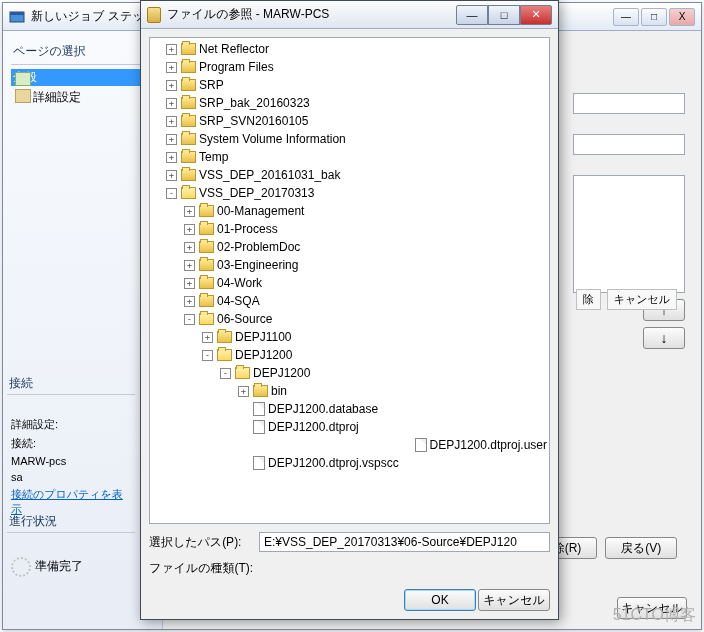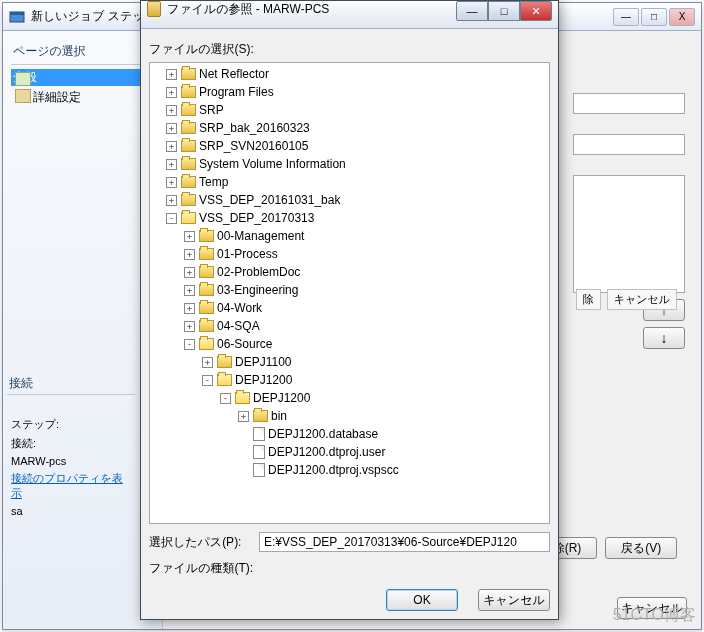--- a/index.html
+++ b/index.html
@@ -18,21 +18,21 @@
 .sb-item::before{content:"";position:absolute;left:4px;top:3px;width:14px;height:12px;background:#e8d89c;border:1px solid #b8a060}
 .sb-item.sel::before{background:#d8ecc8;border-color:#88b060}
 .main{flex:1;background:#f0f0f0;padding:8px;position:relative}
 .conn-box{position:absolute;left:4px;top:370px;width:128px}
 .conn-head{color:#17365d;padding:2px;border-bottom:1px solid #c0cad8;margin-bottom:20px}
 .conn-row{padding:2px 4px;font-size:11px}
 .link{color:#0060c0;text-decoration:underline;cursor:pointer;font-size:11px}
 .prog-box{position:absolute;left:4px;top:508px;width:128px}
 .prog-ic{width:20px;height:20px;border:2px dotted #c0c0c0;border-radius:50%;display:inline-block;vertical-align:middle;margin:4px}
 .dlg{position:absolute;left:140px;top:0;width:419px;height:620px;background:#f0f0f0;border:1px solid #404958;box-shadow:2px 2px 12px rgba(0,0,0,0.4)}
-.dlg-title{height:28px;background:linear-gradient(#fcfcfc,#e0e6f0);display:flex;padding:0 6px;border-bottom:1px solid #9caec8}
+.dlg-title{height:28px;background:linear-gradient(#fcfcfc,#e0e6f0);display:flex;align-items:center;padding:0 6px;border-bottom:1px solid #9caec8}
 .dlg-title .txt{margin-left:6px}
 .dlg-ctl{margin-left:auto;display:flex}
 .dbtn{width:32px;height:20px;border:1px solid #708090;display:flex;align-items:center;justify-content:center;font-size:11px;font-family:Arial;cursor:pointer}
 .dbtn.min{background:linear-gradient(#f0f4fa,#c8d4e8);border-radius:2px 0 0 2px}
 .dbtn.max{background:linear-gradient(#f0f4fa,#c8d4e8)}
 .dbtn.close{background:linear-gradient(#e88080,#c83030);color:#fff;border-radius:0 2px 2px 0}
 .dlg-body{padding:8px;height:calc(100% - 28px);display:flex;flex-direction:column}
 .lbl{padding:4px 0}
 .tree-wrap{flex:1;background:#fff;border:1px solid #a0a8b8;overflow:auto;padding:2px}
 .tree{font-size:12px;line-height:16px}
@@ -42,21 +42,21 @@
 .fld{width:15px;height:12px;background:linear-gradient(#ffe890,#e8c048);border:1px solid #b89830;display:inline-block;margin-right:3px;position:relative}
 .fld::before{content:"";position:absolute;top:-3px;left:0;width:6px;height:3px;background:#ffe890;border:1px solid #b89830;border-bottom:none}
 .fld.open{background:linear-gradient(#fff0b0,#ffd860)}
 .fil{width:12px;height:14px;background:#fff;border:1px solid #888;display:inline-block;margin-right:3px;position:relative}
 .fil::after{content:"";position:absolute;top:0;right:0;border-width:3px;border-style:solid;border-color:#f0f0f0 #f0f0f0 transparent transparent}
 .sel{background:#3399ff;color:#fff;padding:0 2px}
 .form-row{display:flex;align-items:center;margin-top:8px}
 .form-row label{width:110px}
 .form-row .fld-in{flex:1;height:20px;border:1px solid #a0a8b8;background:#fff;padding:0 4px;display:flex;align-items:center}
 .form-row select{flex:1;height:21px;border:1px solid #a0a8b8;background:#fff}
-.btn-row{display:flex;justify-content:flex-end;gap:20px;margin-top:12px}
+.btn-row{display:flex;justify-content:flex-end;gap:2px;margin-top:12px}
 .btn{min-width:72px;height:22px;border:1px solid #888;background:linear-gradient(#fcfcfc,#e0e0e0);border-radius:3px;cursor:pointer;display:flex;align-items:center;justify-content:center}
 .btn.def{border:1px solid #3c7fb1;box-shadow:0 0 0 1px #a8d8f8 inset}
 .rt-col{position:absolute;right:16px;top:62px;width:112px}
 .rt-btn{width:42px;height:22px;border:1px solid #888;background:linear-gradient(#fcfcfc,#e0e0e0);border-radius:3px;display:flex;align-items:center;justify-content:center;font-size:14px;margin-bottom:6px}
 .sel-box{height:21px;border:1px solid #a0a8b8;background:#fff;width:100%;margin-bottom:20px}
 .rt-list{height:118px;border:1px solid #a0a8b8;background:#fff;margin-bottom:6px}
 .bottom-bar{position:absolute;bottom:10px;right:14px;display:flex;gap:6px}
 .bottom-bar .btn{min-width:70px}
 .rt-tabs{position:absolute;right:24px;top:258px;display:flex;gap:6px}
 .tab-lbl{padding:2px 6px;border:1px solid #c0c0c0;background:#f8f8f8;font-size:11px}
@@ -80,27 +80,31 @@
     </div>
   </div>
   <div class="outer-body">
     <div class="sidebar">
       <div class="sb-head">ページの選択</div>
       <div class="sb-item sel"><span>全般</span></div>
       <div class="sb-item"><span>詳細設定</span></div>
 
       <div class="conn-box">
         <div class="conn-head">接続</div>
-        <div class="conn-row">ステップ:</div>
+        <div class="conn-row">詳細設定:</div>
         <div class="conn-row">接続:</div>
         <div class="conn-row">MARW-pcs</div>
+        <div class="conn-row">sa</div>
         <div class="conn-row"><span class="link">接続のプロパティを表示</span></div>
-        <div class="conn-row">sa</div>
-      </div>
-
+      </div>
+
+      <div class="prog-box">
+        <div class="conn-head">進行状況</div>
+        <div><span class="prog-ic"></span><span>準備完了</span></div>
+      </div>
     </div>
 
     <div class="main">
       <div class="rt-col">
         <div class="sel-box"></div>
         <div class="sel-box"></div>
         <div class="rt-list"></div>
         <div style="display:flex;flex-direction:column;align-items:flex-end">
           <div class="rt-btn">↑</div>
           <div class="rt-btn">↓</div>
@@ -125,21 +129,20 @@
   <div class="dlg-title">
     <span class="db-ic"></span>
     <span class="txt">ファイルの参照 - MARW-PCS</span>
     <div class="dlg-ctl">
       <div class="dbtn min">―</div>
       <div class="dbtn max">□</div>
       <div class="dbtn close">✕</div>
     </div>
   </div>
   <div class="dlg-body">
-    <div class="lbl">ファイルの選択(S):</div>
     <div class="tree-wrap">
       <div class="tree" id="tree">
           <div class="tn" style="padding-left: 14px;">
             <span class="exp">+</span>
             <span class="fld"></span>
             <span>Net Reflector</span>
           </div>
           <div class="tn" style="padding-left: 14px;">
             <span class="exp">+</span>
             <span class="fld"></span>
@@ -234,20 +237,25 @@
             <span class="exp">+</span>
             <span class="fld"></span>
             <span>bin</span>
           </div>
           <div class="tn" style="padding-left: 86px;">
             <span class="sp"></span>
             <span class="fil"></span>
             <span>DEPJ1200.database</span>
           </div>
           <div class="tn" style="padding-left: 86px;">
+            <span class="sp"></span>
+            <span class="fil"></span>
+            <span>DEPJ1200.dtproj</span>
+          </div>
+          <div class="tn" style="padding-left: 86px; justify-content: flex-end;">
             <span class="sp"></span>
             <span class="fil"></span>
             <span>DEPJ1200.dtproj.user</span>
           </div>
           <div class="tn" style="padding-left: 86px;">
             <span class="sp"></span>
             <span class="fil"></span>
             <span>DEPJ1200.dtproj.vspscc</span>
           </div>
         </div>

